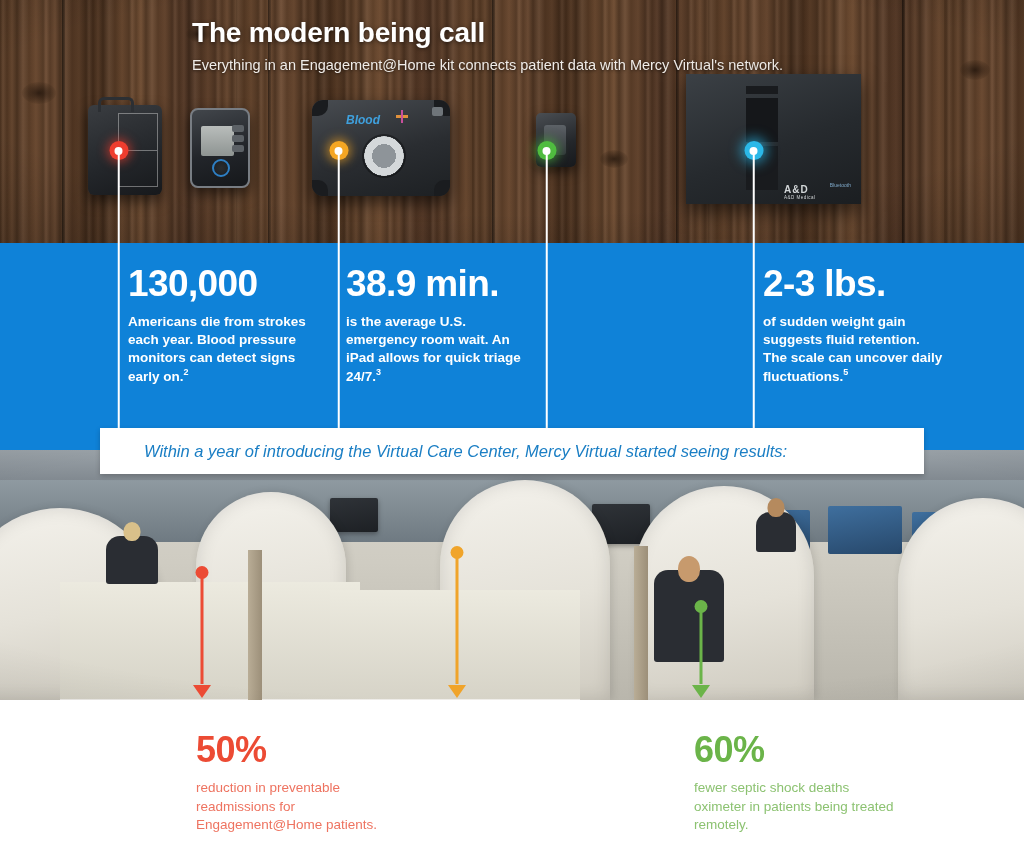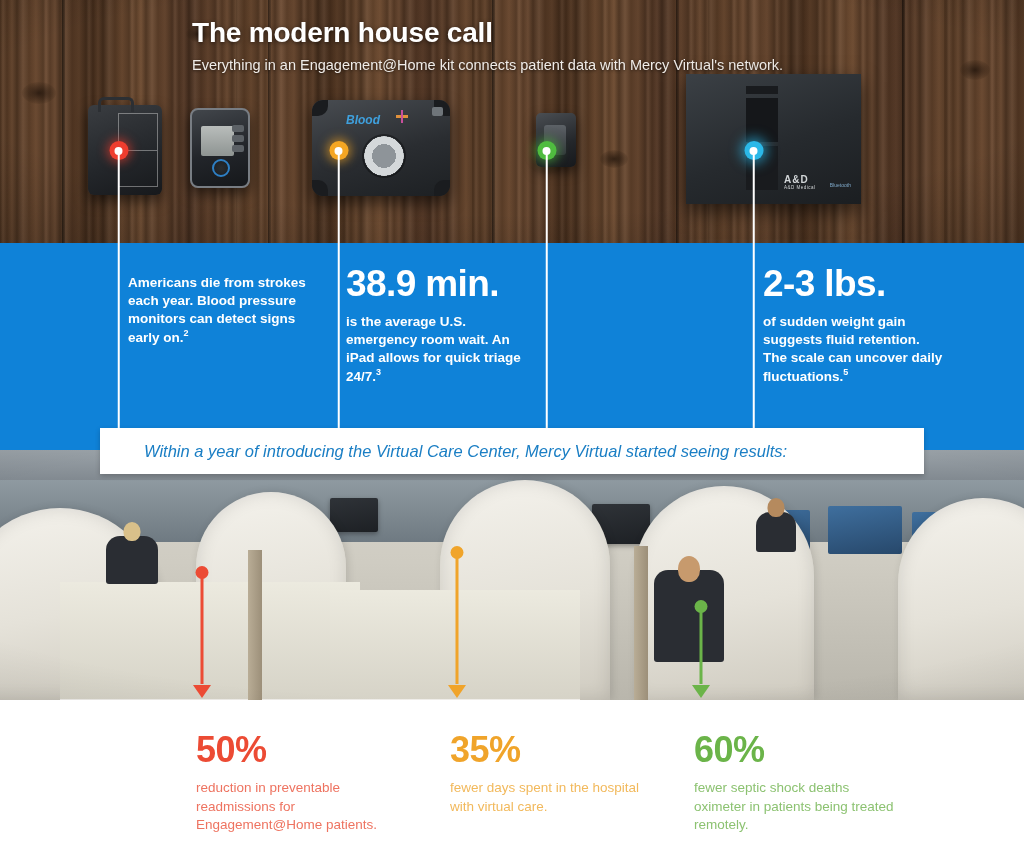--- a/index.html
+++ b/index.html
@@ -142,21 +142,21 @@
     box-shadow:0 8px 18px rgba(0,0,0,.55);
   }
   .scale-fig{
     position:absolute; left:60px; top:6px; width:32px; height:110px;
     background:
       linear-gradient(180deg, transparent 0 6px, #191b1e 6px 14px, transparent 14px 18px,
                       #15171a 18px 62px, transparent 62px 66px, #191b1e 66px 110px);
     filter:blur(.4px);
   }
   .scale-brand{
-    position:absolute; left:98px; bottom:14px;
+    position:absolute; left:98px; bottom:4px;
     font-size:10px; font-weight:bold; color:#d2d6d8; letter-spacing:1px;
   }
   .scale-brand small{ display:block; font-size:4.5px; letter-spacing:.5px; font-weight:400; }
   .scale-bt{
     position:absolute; right:10px; bottom:16px;
     font-size:5px; color:#7fa9c9;
   }
 
   
   .marker { position:absolute; z-index:6; }
@@ -303,21 +303,21 @@
     <div class="wood-seam" style="left:492px;"></div>
     <div class="wood-seam" style="left:676px;"></div>
     <div class="wood-seam" style="left:902px;"></div>
     <div class="wood-knot" style="left:22px; top:82px; width:34px; height:22px;"></div>
     <div class="wood-knot" style="left:186px; top:26px; width:24px; height:16px;"></div>
     <div class="wood-knot" style="left:600px; top:150px; width:28px; height:18px;"></div>
     <div class="wood-knot" style="left:960px; top:60px; width:30px; height:20px;"></div>
     <div class="wood-vignette"></div>
   </div>
 
-  <div class="headline">The modern house call</div>
+  <div class="headline">The modern being call</div>
   <div class="subhead">Everything in an Engagement@Home kit connects patient data with Mercy Virtual's network.</div>
 
   <div class="device dev-cuff">
     <div class="cuff-diagram">
         <span style="top:36px;"></span>
       </div>
   </div>
 
   <div class="device dev-monitor">
     <div class="mon-screen"></div>
@@ -370,20 +370,21 @@
   <div class="marker" style="left:744px; top:141px; width:19px; height:300px;">
     <div class="dot" style="background:#2BB8E8; box-shadow:0 0 12px 4px rgba(43,184,232,.6);"></div>
     <div class="line" style="top:9px; height:282px;"></div>
     <div class="endcap"></div>
   </div>
 
   <div class="blue-band">
     <div class="stats-row">
 
       <div class="stat" style="left:128px; width:190px;">
+        <div class="big">130,000</div>
         <div class="desc"><span>Americans die from strokes each year. Blood pressure monitors can detect signs early on.</span><sup>2</sup></div>
       </div>
 
       <div class="stat" style="left:346px; width:180px;">
         <div class="big">38.9 min.</div>
         <div class="desc"><span>is the average U.S. emergency room wait. An iPad allows for quick triage 24/7.</span><sup>3</sup></div>
       </div>
 
 
       <div class="stat" style="left:763px; width:180px;">
@@ -451,24 +452,20 @@
     <div class="ahead" style="border-top:13px solid #6BB449;"></div>
   </div>
 
   <div class="footer">
 
     <div class="result" style="left:196px; width:210px;">
       <div class="rbig" style="color:#EC4B34;">50%</div>
       <div class="rdesc" style="color:#EE7360;">reduction in preventable readmissions for Engagement@Home patients.</div>
     </div>
 
-    <div class="result" style="left:450px; width:190px;">
-      <div class="rbig" style="color:#F0A42A;">35%</div>
-      <div class="rdesc" style="color:#F2B95C;">fewer days spent in the hospital with virtual care.</div>
-    </div>
 
     <div class="result" style="left:694px; width:200px;">
       <div class="rbig" style="color:#6BB449;">60%</div>
       <div class="rdesc" style="color:#8CC271;">fewer septic shock deaths oximeter in patients being treated remotely.</div>
     </div>
 
   </div>
 
 </div>
 

